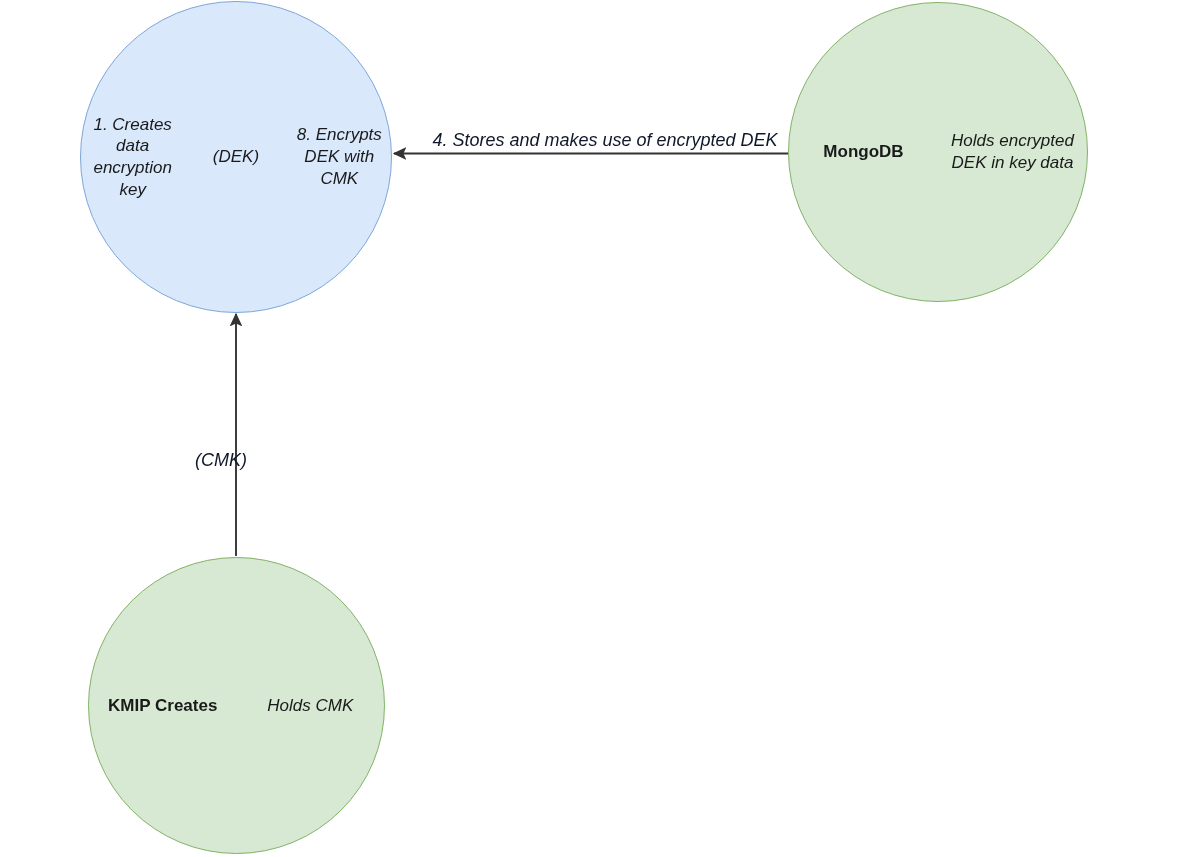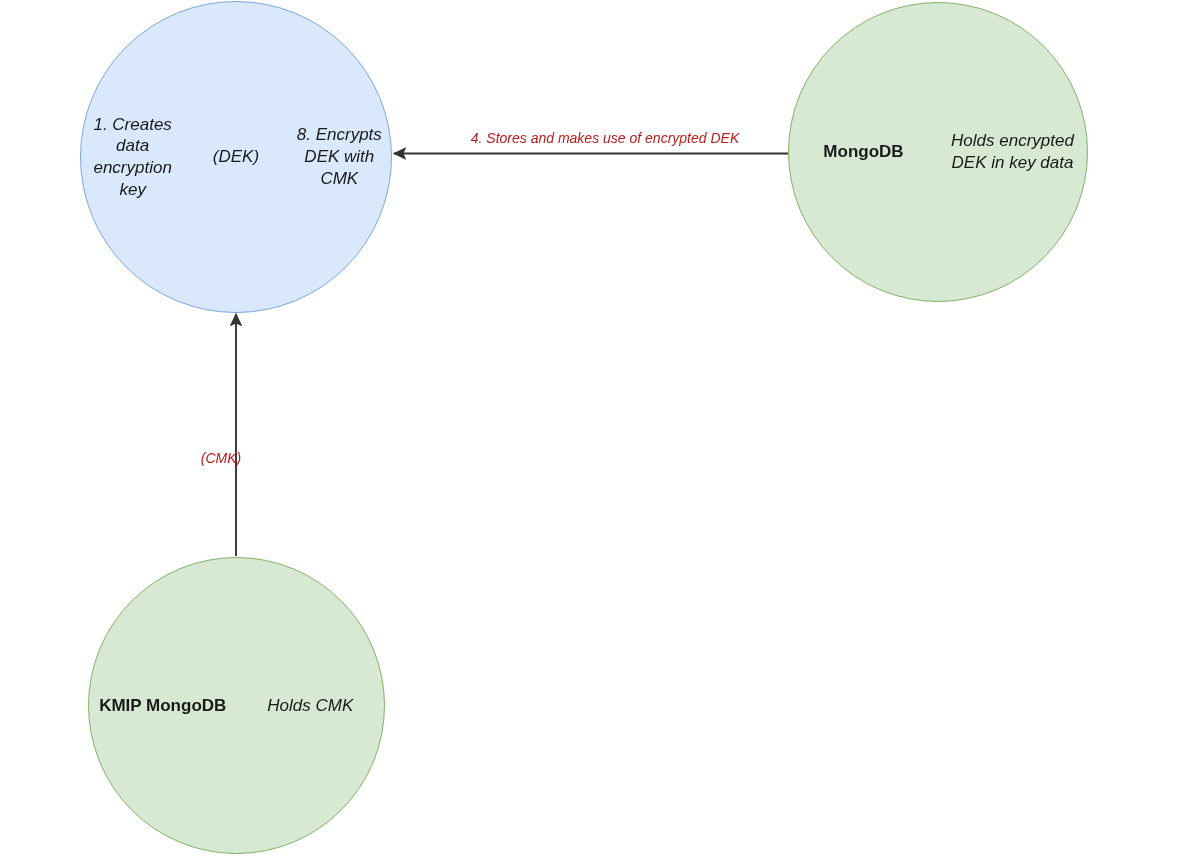--- a/index.html
+++ b/index.html
@@ -57,22 +57,22 @@
     position: absolute;
     left: 0;
     top: 0;
     width: 1200px;
     height: 857px;
     pointer-events: none;
   }
   .edge-label {
     position: absolute;
     font-style: italic;
-    font-size: 14px;
-    color: #b91c1c;
+    font-size: 18px;
+    color: #0f172a;
     text-align: center;
     line-height: 1.3;
     white-space: pre-line;
   }
 </style>
 </head>
 <body>
 
 <div id="canvas">
 
@@ -99,21 +99,21 @@
     <div class="node-text t-italic">8. Encrypts DEK with CMK</div>
   </div>
 
   <div class="node node-green" style="left:788px; top:2px; width:300px; height:300px;">
     <div class="node-text t-bold">MongoDB</div>
     <div class="gap-c"></div>
     <div class="node-text t-italic">Holds encrypted DEK in key data</div>
   </div>
 
   <div class="node node-green" style="left:88px; top:557px; width:297px; height:297px;">
-    <div class="node-text t-bold">KMIP MongoDB</div>
+    <div class="node-text t-bold">KMIP Creates</div>
     <div class="gap-c"></div>
     <div class="node-text t-italic">Holds CMK</div>
   </div>
 
   <div class="edge-label" style="left:405px; top:129px; width:400px;">4. Stores and makes use of encrypted DEK</div>
 
 
   <div class="edge-label" style="left:71px; top:449px; width:300px;font-style:italic;">(CMK)</div>
 
 </div>

